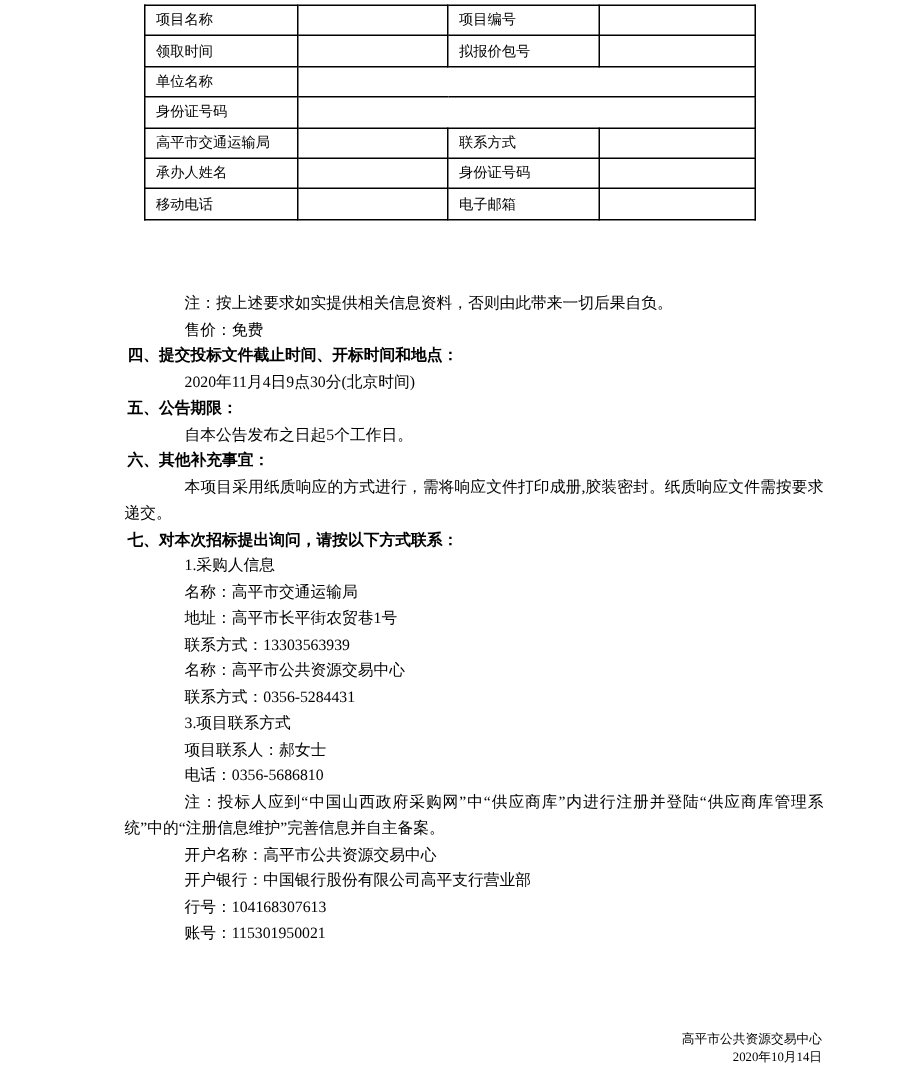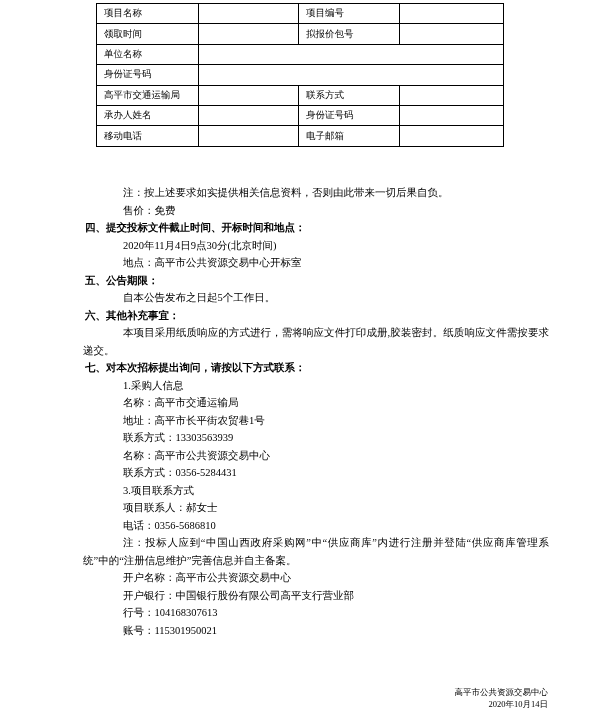--- a/index.html
+++ b/index.html
@@ -24,21 +24,21 @@
     height:19.4px;
     font-size:9.5px;
     padding:0 2px 0 7px;
     vertical-align:middle;
     overflow:hidden;
     white-space:nowrap;
   }
   
   .content {
     position:absolute;
-    top:184px; left:83px;
+    top:194px; left:83px;
     width:466px;
     font-size:10.5px;
     line-height:17.5px;
     font-family:Liberation Serif, serif;
   }
   .content p { margin:0; }
   .ln   { white-space:nowrap; }
   .ind  { padding-left:40px; }
   .para { text-indent:40px; white-space:normal; text-align:justify; }
   .heading { font-weight:bold; padding-left:2px; }
@@ -107,21 +107,20 @@
       </tr>
     </tbody>
   </table>
 
   <div class="content">
     <p class="ln ind">注：按上述要求如实提供相关信息资料，否则由此带来一切后果自负。</p>
     <p class="ln ind">售价：免费</p>
 
     <p class="ln heading">四、提交投标文件截止时间、开标时间和地点：</p>
     <p class="ln ind gap6">2020年11月4日9点30分(北京时间)</p>
-    <p class="ln ind">地点：高平市公共资源交易中心开标室</p>
 
     <p class="ln heading">五、公告期限：</p>
     <p class="ln ind">自本公告发布之日起5个工作日。</p>
 
     <p class="ln heading">六、其他补充事宜：</p>
     <p class="para">本项目采用纸质响应的方式进行，需将响应文件打印成册,胶装密封。纸质响应文件需按要求递交。</p>
 
     <p class="ln heading">七、对本次招标提出询问，请按以下方式联系：</p>
     <p class="ln ind gap5">1.采购人信息</p>
     <p class="ln ind">名称：高平市交通运输局</p>

